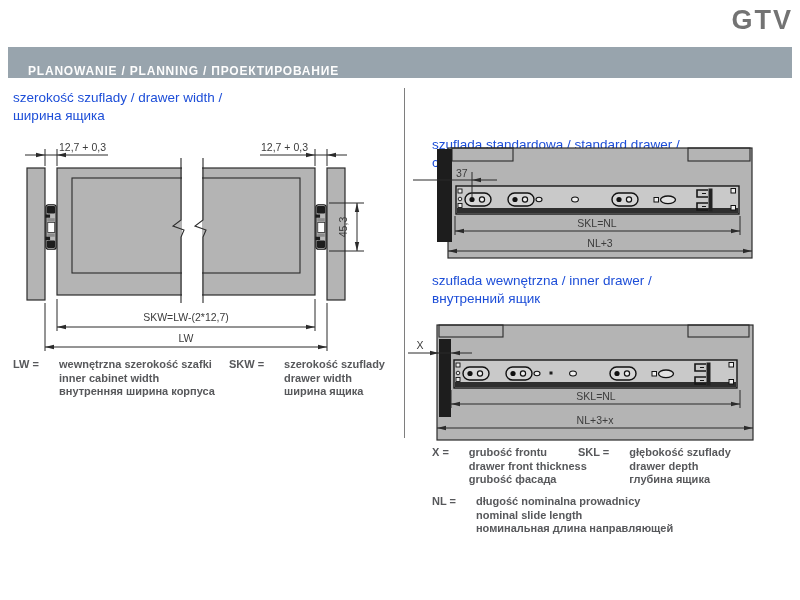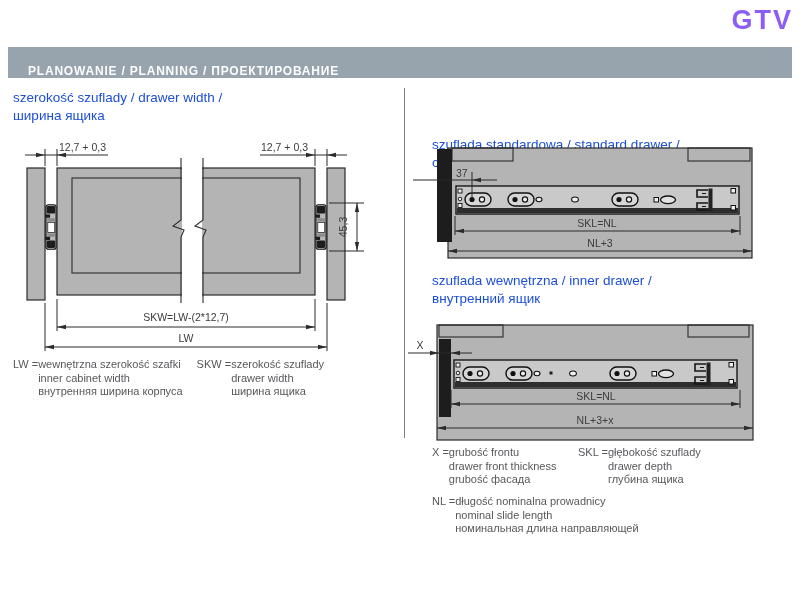--- a/index.html
+++ b/index.html
@@ -1,28 +1,28 @@
 <!DOCTYPE html>
 <html><head>
 <meta charset="utf-8">
 <style>
   html,body{margin:0;padding:0;background:#fff;}
   .page{position:relative;width:800px;height:600px;background:#fff;overflow:hidden;
         font-family:"Liberation Sans",sans-serif;}
   .abs{position:absolute;}
   .logo{position:absolute;top:5px;right:7px;font-size:27px;font-weight:700;
-        color:#8b5cf6;letter-spacing:2px;}
+        color:#737373;letter-spacing:2px;}
   .header-bar{position:absolute;left:8px;top:47px;width:784px;height:31px;
         background:#98a4ad;display:flex;align-items:flex-end;}
   .header-bar span{color:#fdfdfd;font-size:12px;font-weight:700;letter-spacing:.8px;
         padding-left:20px;}
   .vdivider{position:absolute;left:404px;top:88px;width:1px;height:350px;background:#7e7e7e;}
   .sec-title{position:absolute;color:#1d4ed8;font-size:13.5px;line-height:18px;}
   .legend{position:absolute;color:#57585b;font-size:11px;line-height:13.5px;display:flex;}
-  .leg-item{display:flex;gap:0;white-space:nowrap;}
+  .leg-item{display:flex;gap:20px;white-space:nowrap;font-weight:bold;}
   .leg-term{white-space:nowrap;}
   .leg-lines{display:flex;flex-direction:column;}
   
   .fillg{fill:#b4b4b4;stroke:#2b2b2b;stroke-width:1.2;}
   .nofill{fill:none;stroke:#2b2b2b;stroke-width:1.1;}
   .dline{stroke:#2b2b2b;stroke-width:1;fill:none;}
   .brk{fill:none;stroke:#2b2b2b;stroke-width:1.1;}
   .arr{fill:#2b2b2b;}
   .dim{font-family:"Liberation Sans",sans-serif;font-size:10.5px;fill:#3c3c3c;}
   .dark{fill:#1d1d1d;}

